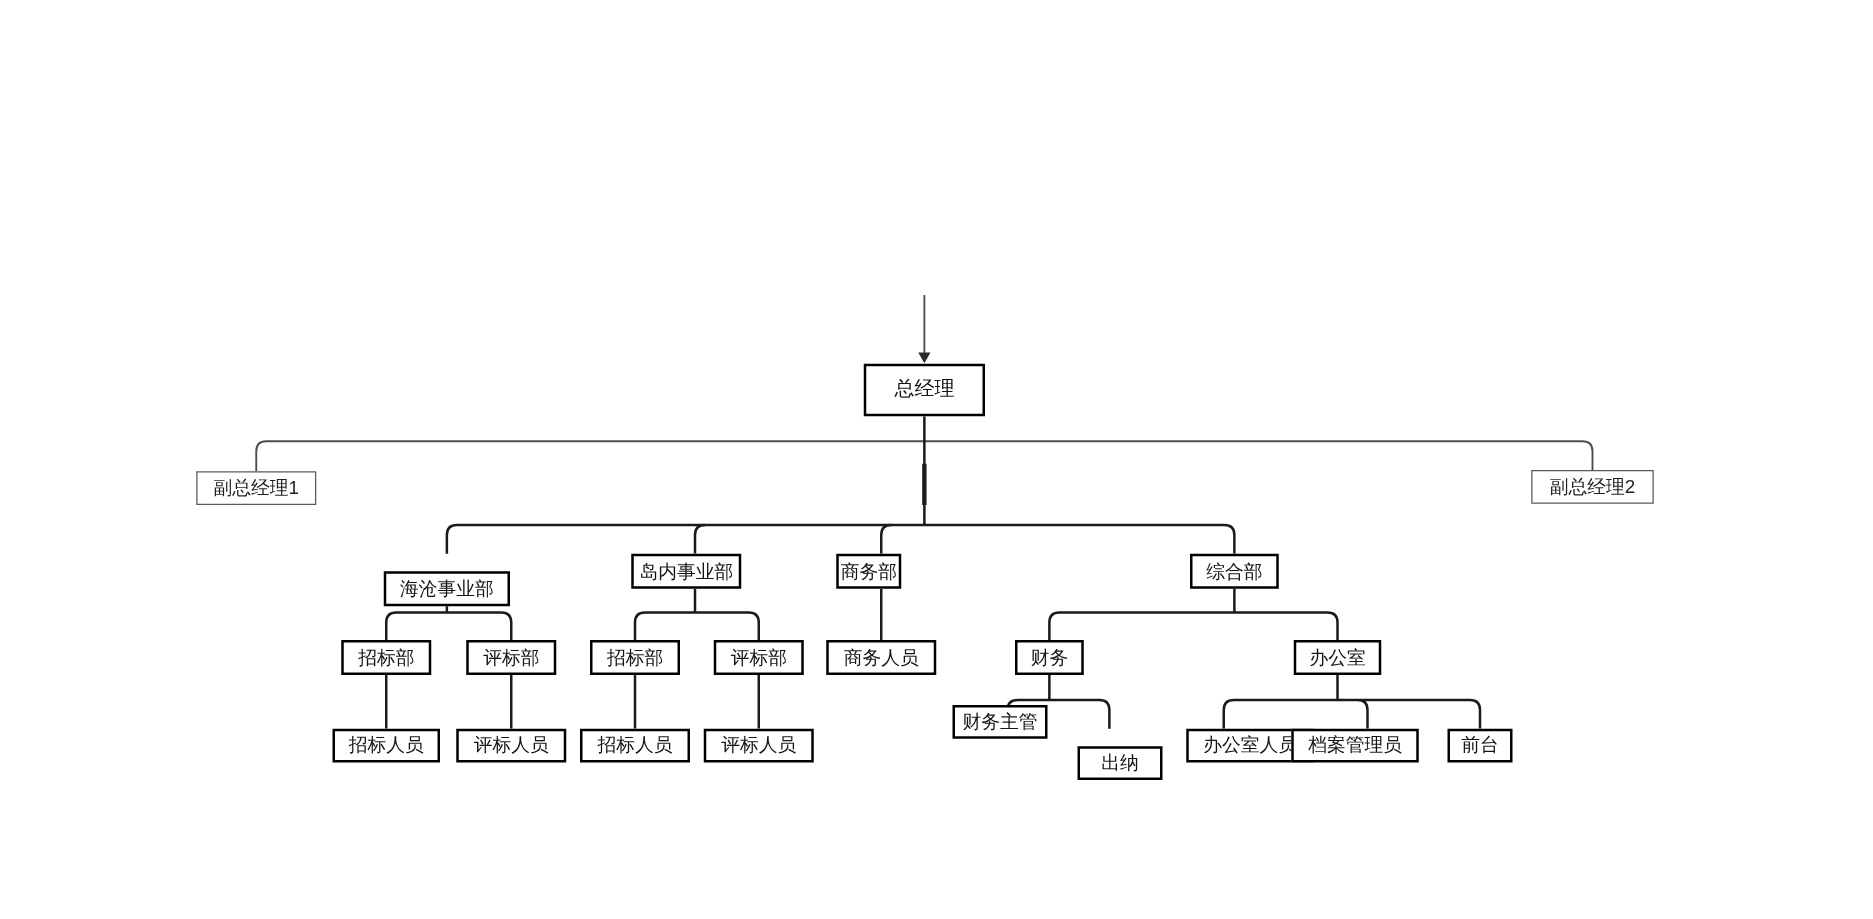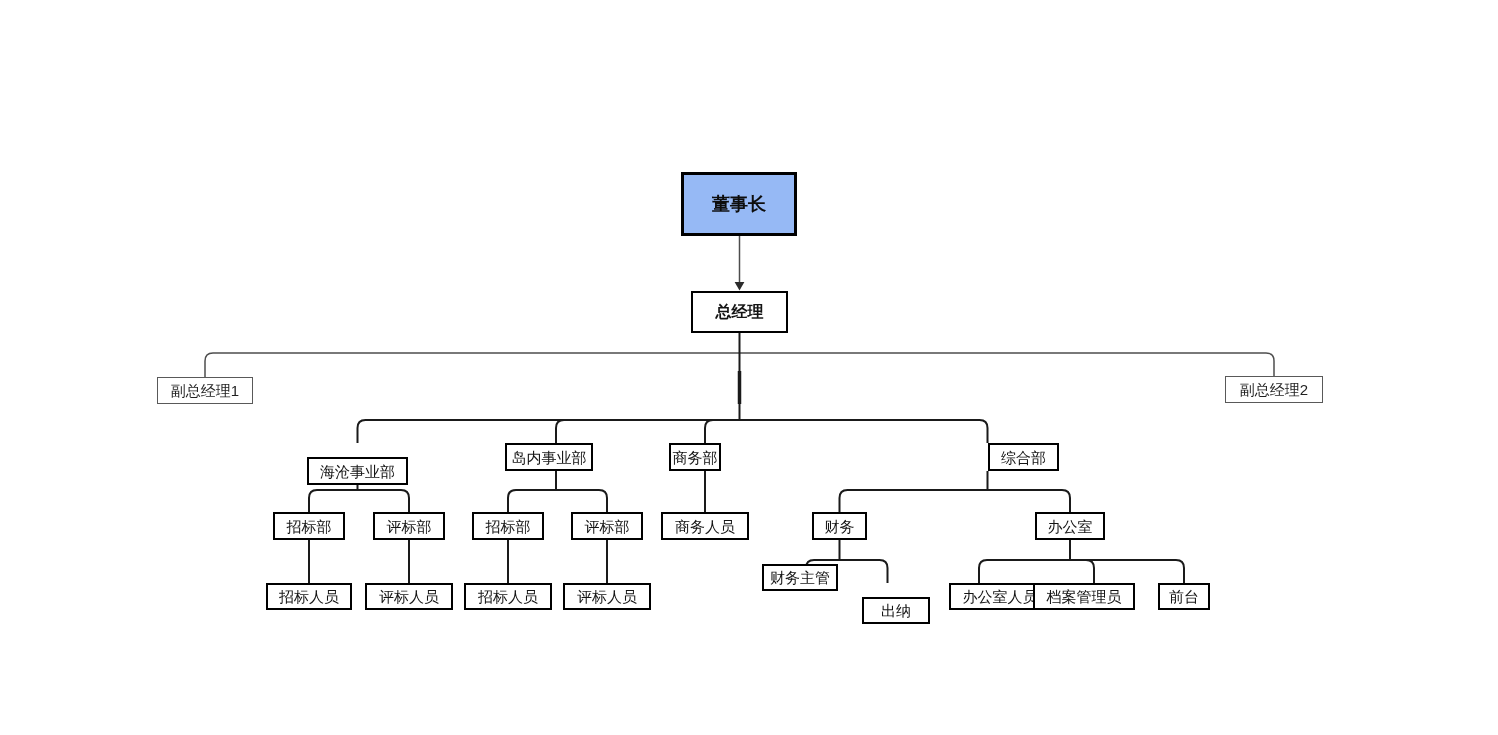--- a/index.html
+++ b/index.html
@@ -36,21 +36,21 @@
     line-height: 1;
   }
   .node.root {
     background: #96b9f5;
     border-width: 3px;
     font-weight: 700;
     font-size: 18px;
     color: #0d0d0d;
   }
   .node.exec {
-    font-weight: 700;
+    font-weight: 400;
     font-size: 16px;
   }
   .node.deputy {
     border: 1.5px solid #595959;
     color: #1f1f1f;
     text-align: center;
   }
 </style>
 </head>
 <body>
@@ -79,35 +79,34 @@
 
     <path d="M987.5,471 L987.5,490 M839.5,512 L839.5,498 Q839.5,490 847.5,490 L1062,490 Q1070,490 1070,498 L1070,512" stroke="#1a1a1a" stroke-width="2" fill="none"></path>
 
     <path d="M839.5,540 L839.5,560 M806,583 L806,568 Q806,560 814,560 L879.5,560 Q887.5,560 887.5,568 L887.5,583" stroke="#1a1a1a" stroke-width="2" fill="none"></path>
 
     <path d="M1070,540 L1070,560 M979,583 L979,568 Q979,560 987,560 L1176,560 Q1184,560 1184,568 L1184,583 M1086,560 Q1094,560 1094,568 L1094,583" stroke="#1a1a1a" stroke-width="2" fill="none"></path>
 
     <path d="M309,540 L309,583 M409,540 L409,583 M508,540 L508,583 M607,540 L607,583" stroke="#1a1a1a" stroke-width="2" fill="none"></path>
   </svg>
 
-  <div class="node root" style="left:681px;top:172px;width:116px;height:64px">董事长</div>
 
   <div class="node exec" style="left:691px;top:291px;width:97px;height:42px">总经理</div>
 
   <div class="node deputy" style="left:157px;top:377px;width:96px;height:27px">副总经理1</div>
 
   <div class="node deputy" style="left:1225px;top:376px;width:98px;height:27px">副总经理2</div>
 
   <div class="node" style="left:307px;top:457px;width:101px;height:28px">海沧事业部</div>
 
   <div class="node" style="left:505px;top:443px;width:88px;height:28px">岛内事业部</div>
 
   <div class="node" style="left:669px;top:443px;width:52px;height:28px">商务部</div>
 
-  <div class="node" style="left:988px;top:443px;width:71px;height:28px">综合部</div>
+  <div class="node" style="left:952px;top:443px;width:71px;height:28px">综合部</div>
 
   <div class="node" style="left:273px;top:512px;width:72px;height:28px">招标部</div>
 
   <div class="node" style="left:373px;top:512px;width:72px;height:28px">评标部</div>
 
   <div class="node" style="left:472px;top:512px;width:72px;height:28px">招标部</div>
 
   <div class="node" style="left:571px;top:512px;width:72px;height:28px">评标部</div>
 
   <div class="node" style="left:661px;top:512px;width:88px;height:28px">商务人员</div>

